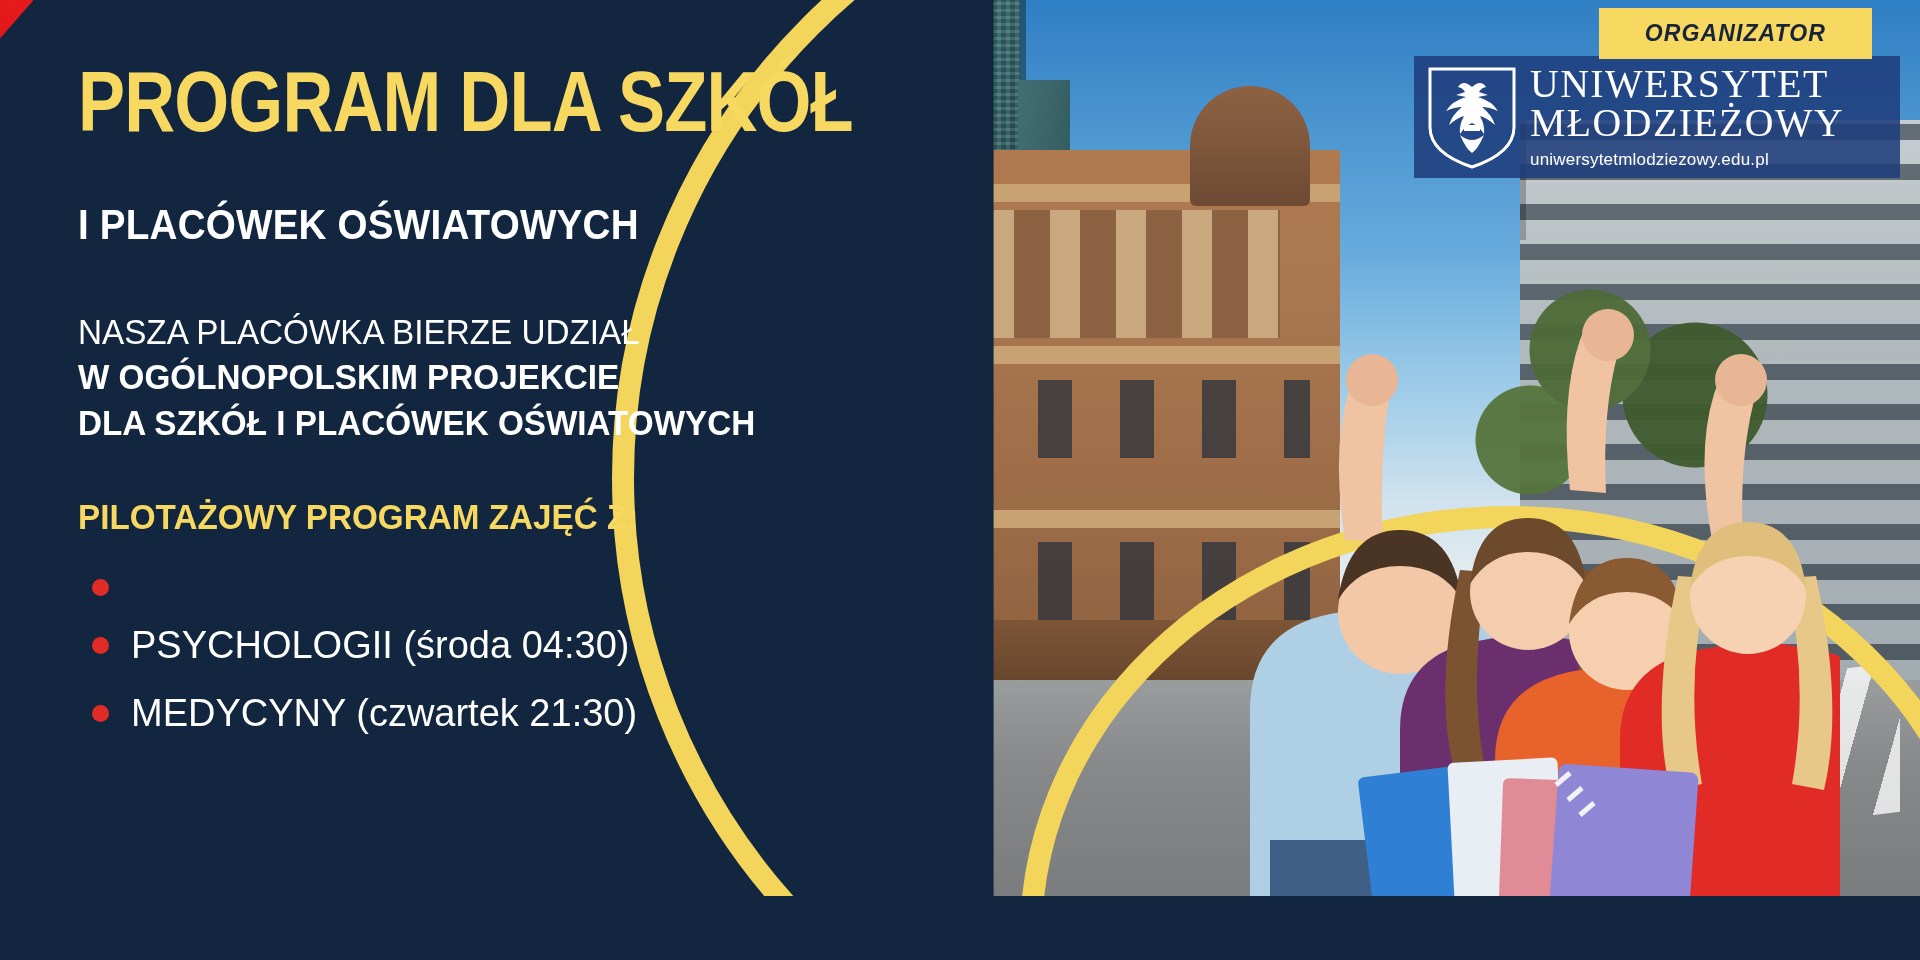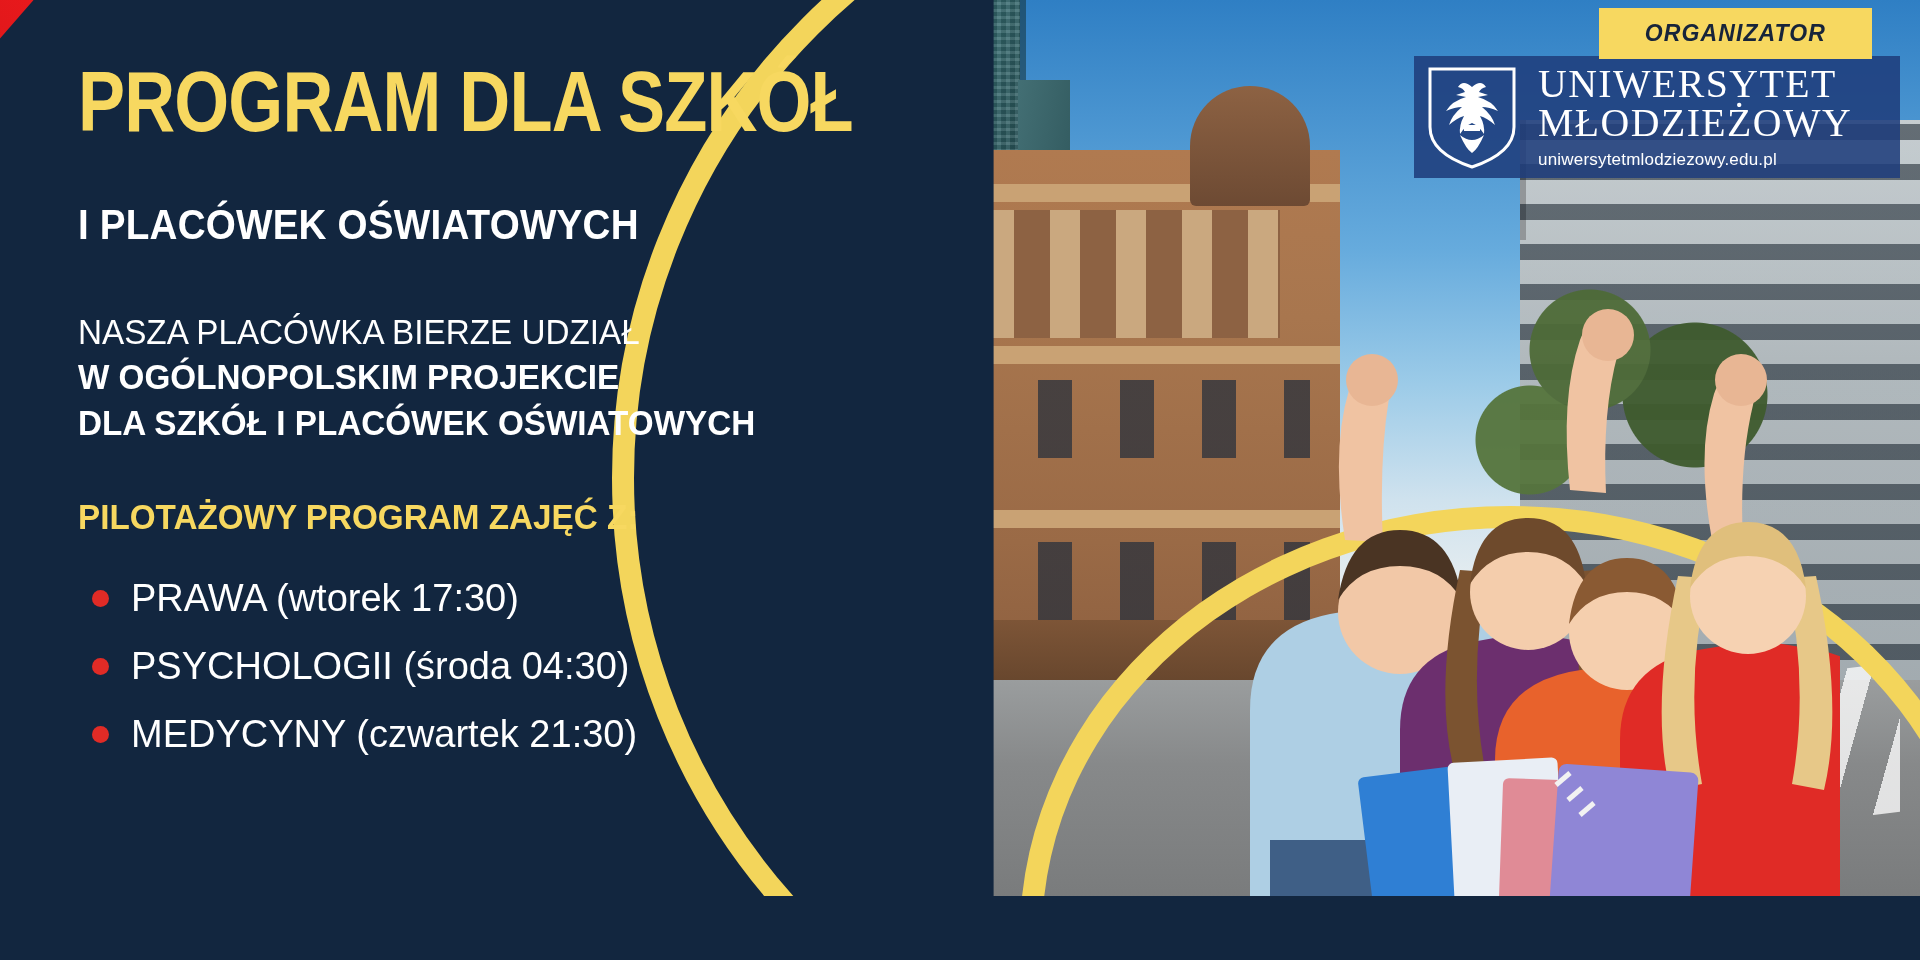--- a/index.html
+++ b/index.html
@@ -227,21 +227,20 @@
     padding:12px 46px;
     z-index:40;
   }
   .logo-box {
     position:absolute; top:56px; right:20px;
     width:486px; height:122px;
     background:rgba(31,62,124,.88);
     display:flex; align-items:center;
     padding:6px 14px 6px 10px;
     z-index:39;
-    gap:8px;
   }
   .crest { width:96px; height:108px; flex:0 0 auto; }
   .logo-text { margin-left:10px; color:#fff; }
   .logo-line1, .logo-line2 {
     font-family:"Liberation Serif", serif;
     font-size:41px;
     letter-spacing:1.5px;
     line-height:.96;
     transform:scaleX(.97);
     transform-origin:left center;
@@ -377,21 +376,20 @@
       <div class="pline">NASZA PLACÓWKA BIERZE UDZIAŁ</div>
       <div class="pline b">W OGÓLNOPOLSKIM PROJEKCIE</div>
       <div class="pline b">DLA SZKÓŁ I PLACÓWEK OŚWIATOWYCH</div>
     </div>
 
     <div class="kicker">PILOTAŻOWY PROGRAM ZAJĘĆ Z:</div>
 
     <ul class="bullets">
       <li>
         <span class="dot"></span>
-        <span>PRAWA (wtorek 17:30)</span>
       </li>
       <li>
         <span class="dot"></span>
         <span>PSYCHOLOGII (środa 04:30)</span>
       </li>
       <li>
         <span class="dot"></span>
         <span>MEDYCYNY (czwartek 21:30)</span>
       </li>
     </ul>

